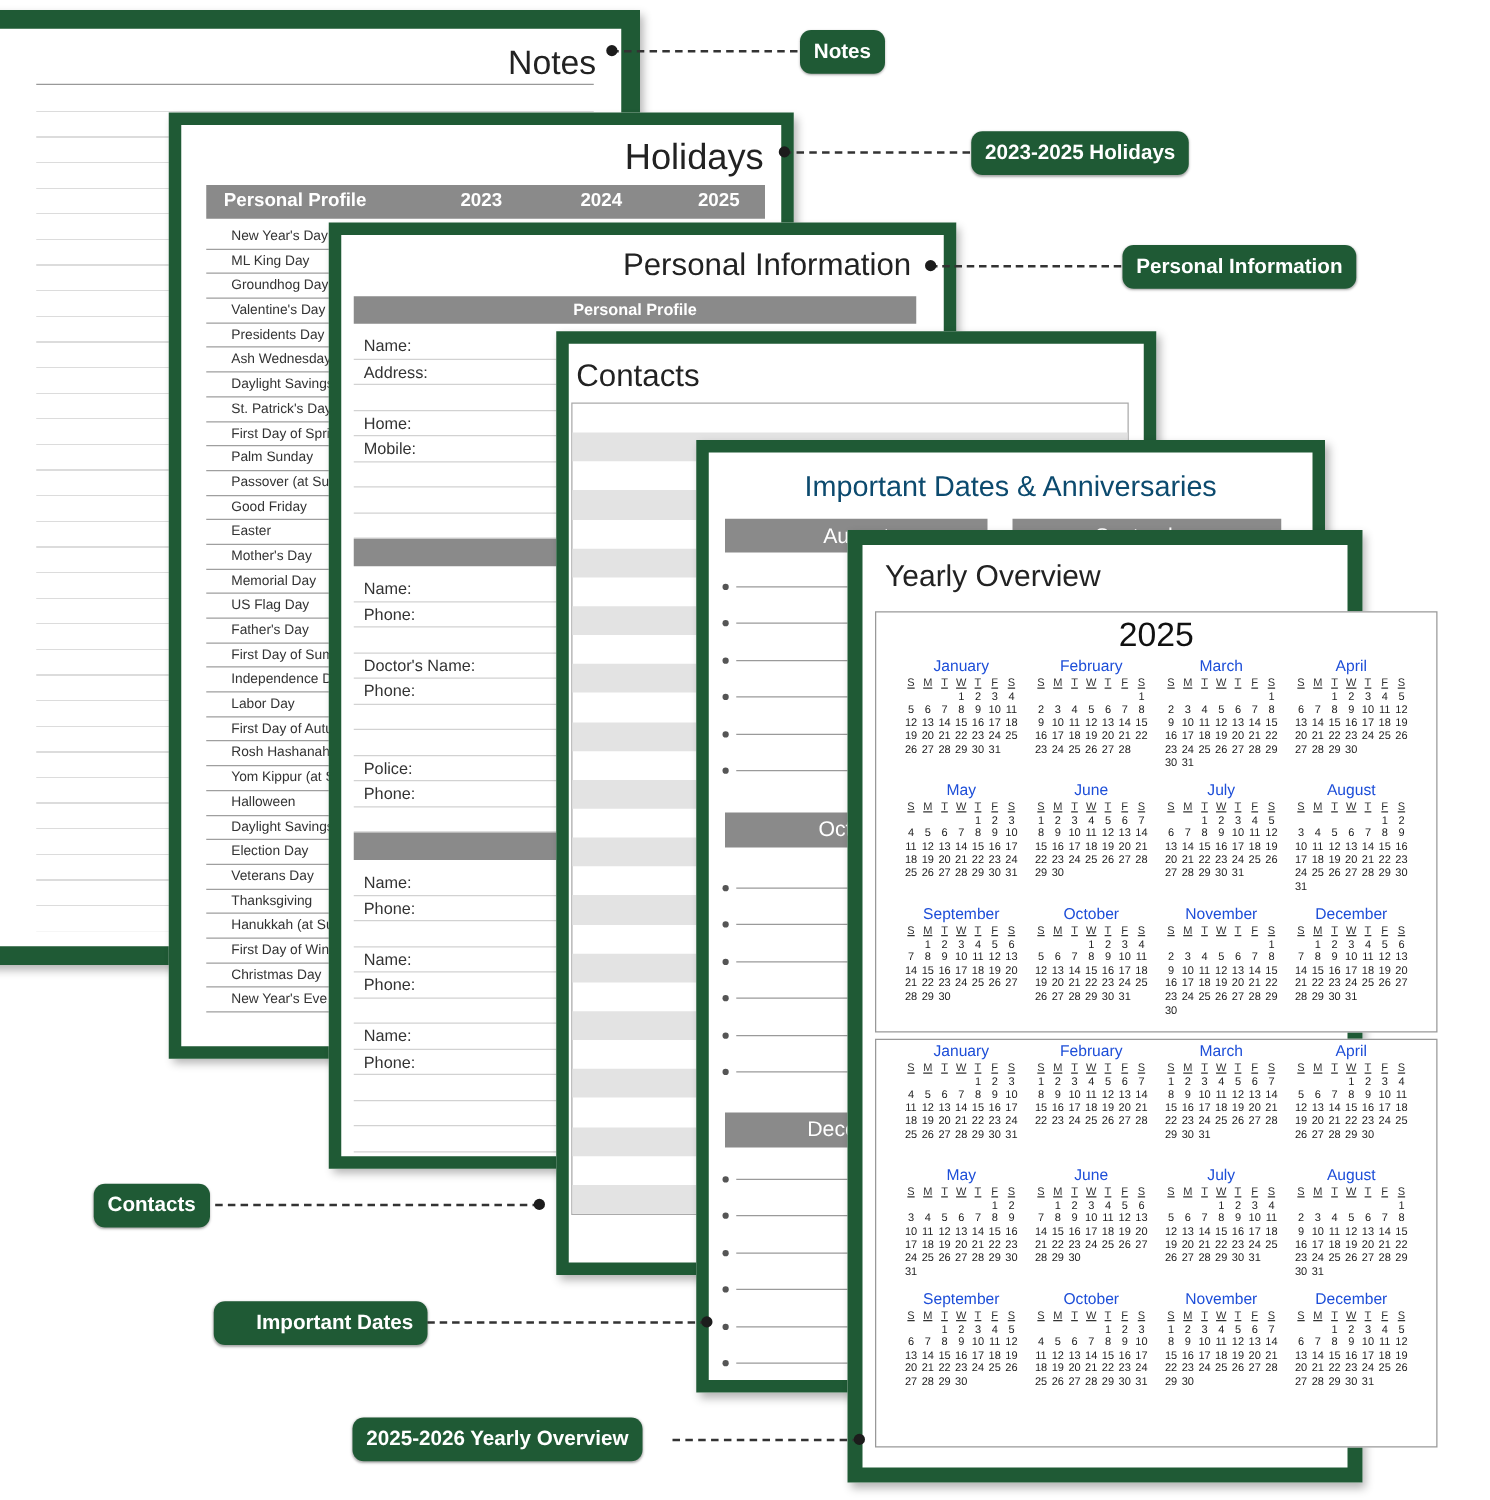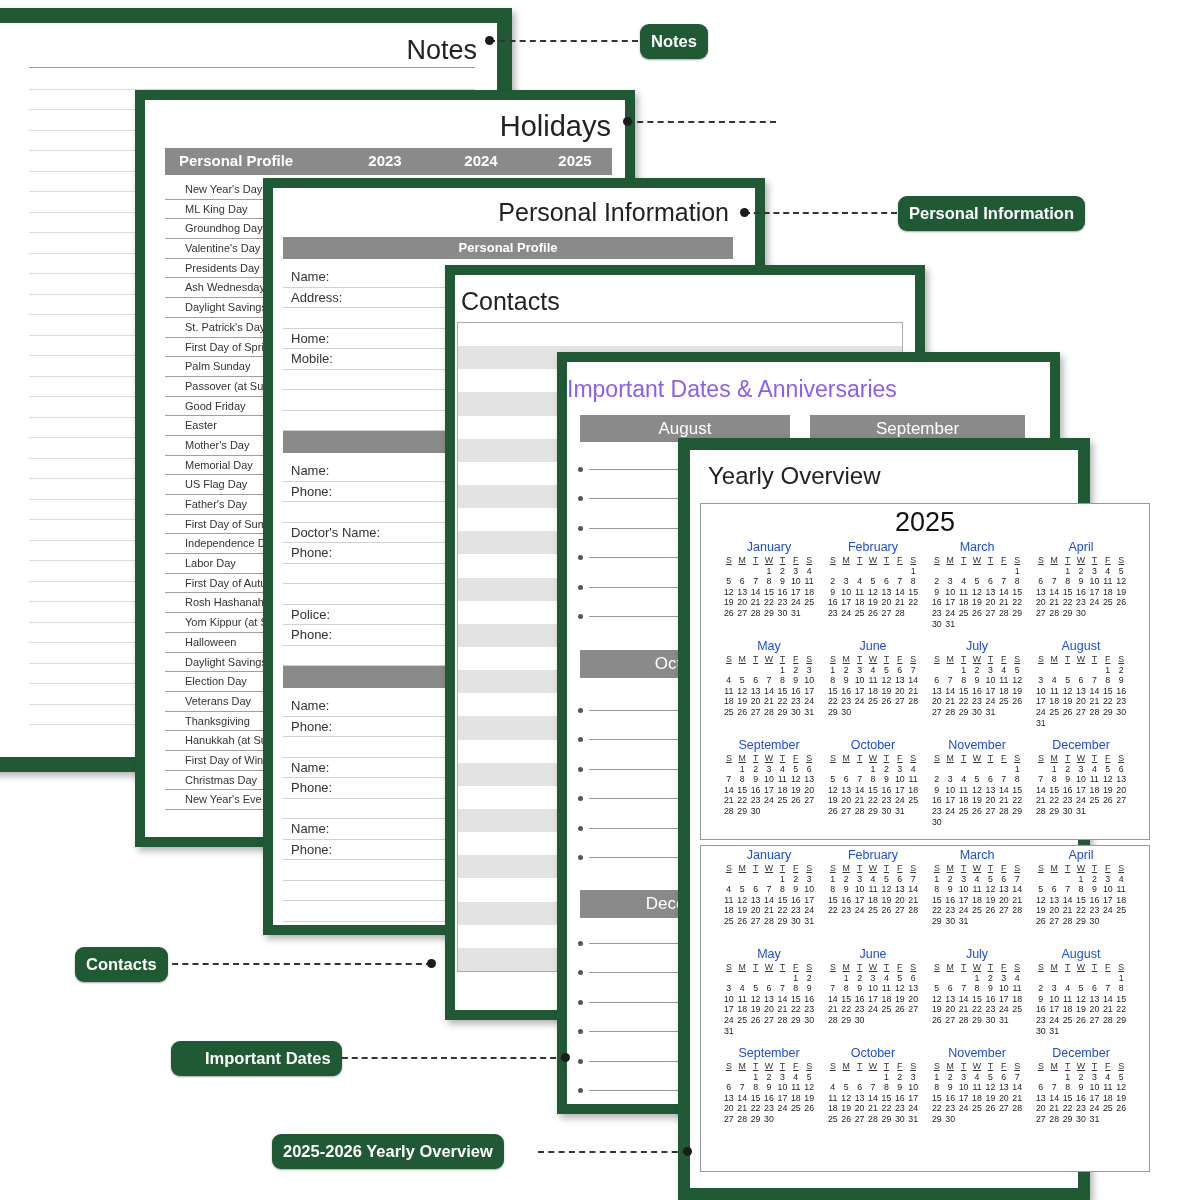--- a/index.html
+++ b/index.html
@@ -43,36 +43,36 @@
   .ct-table{position:absolute;left:2px;top:47px;width:446px;border:1px solid #aaa;box-sizing:border-box;}
   .ct-head{display:flex;height:21px;background:#d9d9d9;border-bottom:1px solid #999;}
   .ct-th{font-size:14px;color:#333;text-align:center;line-height:21px;}
   .ct-th.names{width:120px;border-right:1px solid #999;}
   .ct-th.details{flex:1;}
   .ct-row{height:23.15px;}
   .ct-row.alt{background:var(--stripe);}
 
   
   .pg-dates{left:557px;top:352px;width:503px;height:762px;z-index:5;}
-  .id-title{position:absolute;top:14px;left:0;right:0;margin:0;text-align:left;
-            font-size:23px;font-weight:400;color:#8b5cf6;}
+  .id-title{position:absolute;top:14px;left:0;right:0;margin:0;text-align:center;
+            font-size:23px;font-weight:400;color:#0c4a6e;}
   .month-bar{position:absolute;height:27px;background:var(--bar);color:#fff;font-size:17px;
              text-align:center;line-height:27px;}
   .mb-aug{left:13px;top:53px;width:210px;}
   .mb-sep{left:243px;top:53px;width:215px;}
   .mb-oct{left:13px;top:288px;width:210px;height:28px;line-height:28px;}
   .mb-dec{left:13px;top:528px;width:210px;height:28px;line-height:28px;}
   .id-section{position:absolute;left:8px;right:10px;}
   .sec-a{top:78px;} .sec-b{top:319px;} .sec-c{top:552px;}
   .id-entry{height:29.5px;position:relative;}
   .id-entry::after{content:'';position:absolute;left:14px;right:0;bottom:0;border-bottom:1px solid #9a9a9a;}
   .id-entry::before{content:'';position:absolute;left:3px;bottom:-2px;width:5px;height:5px;border-radius:50%;background:#555;}
 
   
-  .pg-yearly{left:678px;top:438px;width:412px;height:762px;border-width:12px;z-index:6;padding-left:22px;}
+  .pg-yearly{left:678px;top:424px;width:412px;height:762px;border-width:12px;z-index:6;padding-left:22px;}
   .yr-title{position:absolute;top:12px;left:18px;margin:0;font-size:24px;font-weight:400;color:#222;}
   .year-box{position:absolute;left:10px;width:450px;border:1px solid #999;box-sizing:border-box;background:#fff;}
   .yb-2025{top:53px;height:337px;}
   .yb-2026{top:395px;height:327px;}
   .year-title{text-align:center;font-size:27px;color:#111;margin:3px 0 0;}
   .months{display:grid;grid-template-columns:repeat(4,104px);grid-auto-rows:99px;justify-content:center;}
   .month{width:96px;justify-self:center;}
   .m-name{text-align:center;font-size:12.5px;color:#1d4ed8;margin:2px 0 1px;}
   .m-grid{display:grid;grid-template-columns:repeat(7,13.4px);justify-content:center;}
   .m-grid span{font-size:8.8px;line-height:10.6px;text-align:center;color:#222;}
@@ -80,21 +80,21 @@
 
   
   .badge{position:absolute;z-index:9;background:var(--green);color:#fff;font-weight:700;font-size:16.5px;
          line-height:1;padding:9px 11px;border-radius:9px;white-space:nowrap;
          box-shadow:0 1px 2px rgba(0,0,0,.35);}
   .bd-notes{left:640px;top:24px;}
   .bd-holidays{left:777px;top:105px;}
   .bd-personal{left:898px;top:196px;}
   .bd-contacts{left:75px;top:947px;}
   .bd-dates{left:171px;top:1041px;padding-left:34px;}
-  .bd-yearly{left:272px;top:1134px;}
+  .bd-yearly{left:282px;top:1134px;}
 
   .conn{position:absolute;z-index:8;border-top:2.5px dashed #333;}
   .cn-notes{left:489px;top:40px;width:149px;}
   .cn-holidays{left:627px;top:121px;width:149px;}
   .cn-personal{left:744px;top:212px;width:153px;}
   .cn-contacts{left:162px;top:963px;width:270px;}
   .cn-dates{left:322px;top:1057px;width:244px;}
   .cn-yearly{left:538px;top:1151px;width:150px;}
   .dot{position:absolute;width:9px;height:9px;border-radius:50%;background:#1c1c1c;top:-6px;}
   .dot.l{left:-4px;} .dot.r{right:-4px;}
@@ -1421,18 +1421,19 @@
       <span class="dot r"></span>
     </div>
   <div class="conn cn-dates">
       <span class="dot r"></span>
     </div>
   <div class="conn cn-yearly">
       <span class="dot r"></span>
     </div>
 
   <div class="badge bd-notes">Notes</div>
+  <div class="badge bd-holidays">2023-2025 Holidays</div>
   <div class="badge bd-personal">Personal Information</div>
   <div class="badge bd-contacts">Contacts</div>
   <div class="badge bd-dates">Important Dates</div>
   <div class="badge bd-yearly">2025-2026 Yearly Overview</div>
 
 </div>
 
 </body></html>

